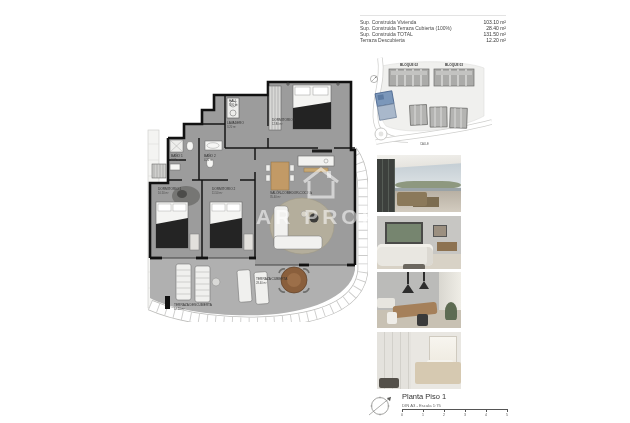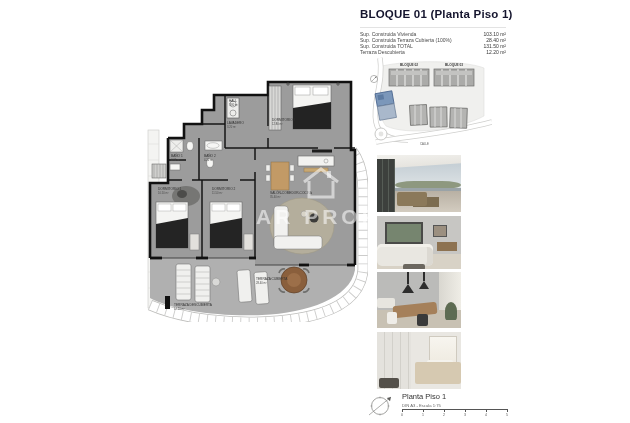--- a/index.html
+++ b/index.html
@@ -71,21 +71,20 @@
   .f-note{position:absolute;left:36px;top:13px;font-size:4.2px;color:#666;}
   .f-scale{position:absolute;left:36px;top:19px;width:106px;height:8px;}
   .f-line{position:absolute;left:0;top:0;width:105px;height:1px;background:#555;}
   .f-tick{position:absolute;top:0;width:1px;height:3px;background:#555;}
   .f-num{position:absolute;top:4px;font-size:3.5px;color:#555;transform:translateX(-50%);}
 </style>
 </head>
 <body>
 
 <div class="hdr">
-  <div class="hdr-title">BLOQUE 01  (Planta Piso 1)</div>
   <div class="specs">
     <div class="spec-row">
       <span>Sup. Construida Vivienda</span>
       <span class="v">103.10 m²</span>
     </div>
     <div class="spec-row">
       <span>Sup. Construida Terraza Cubierta (100%)</span>
       <span class="v">28.40 m²</span>
     </div>
     <div class="spec-row">

